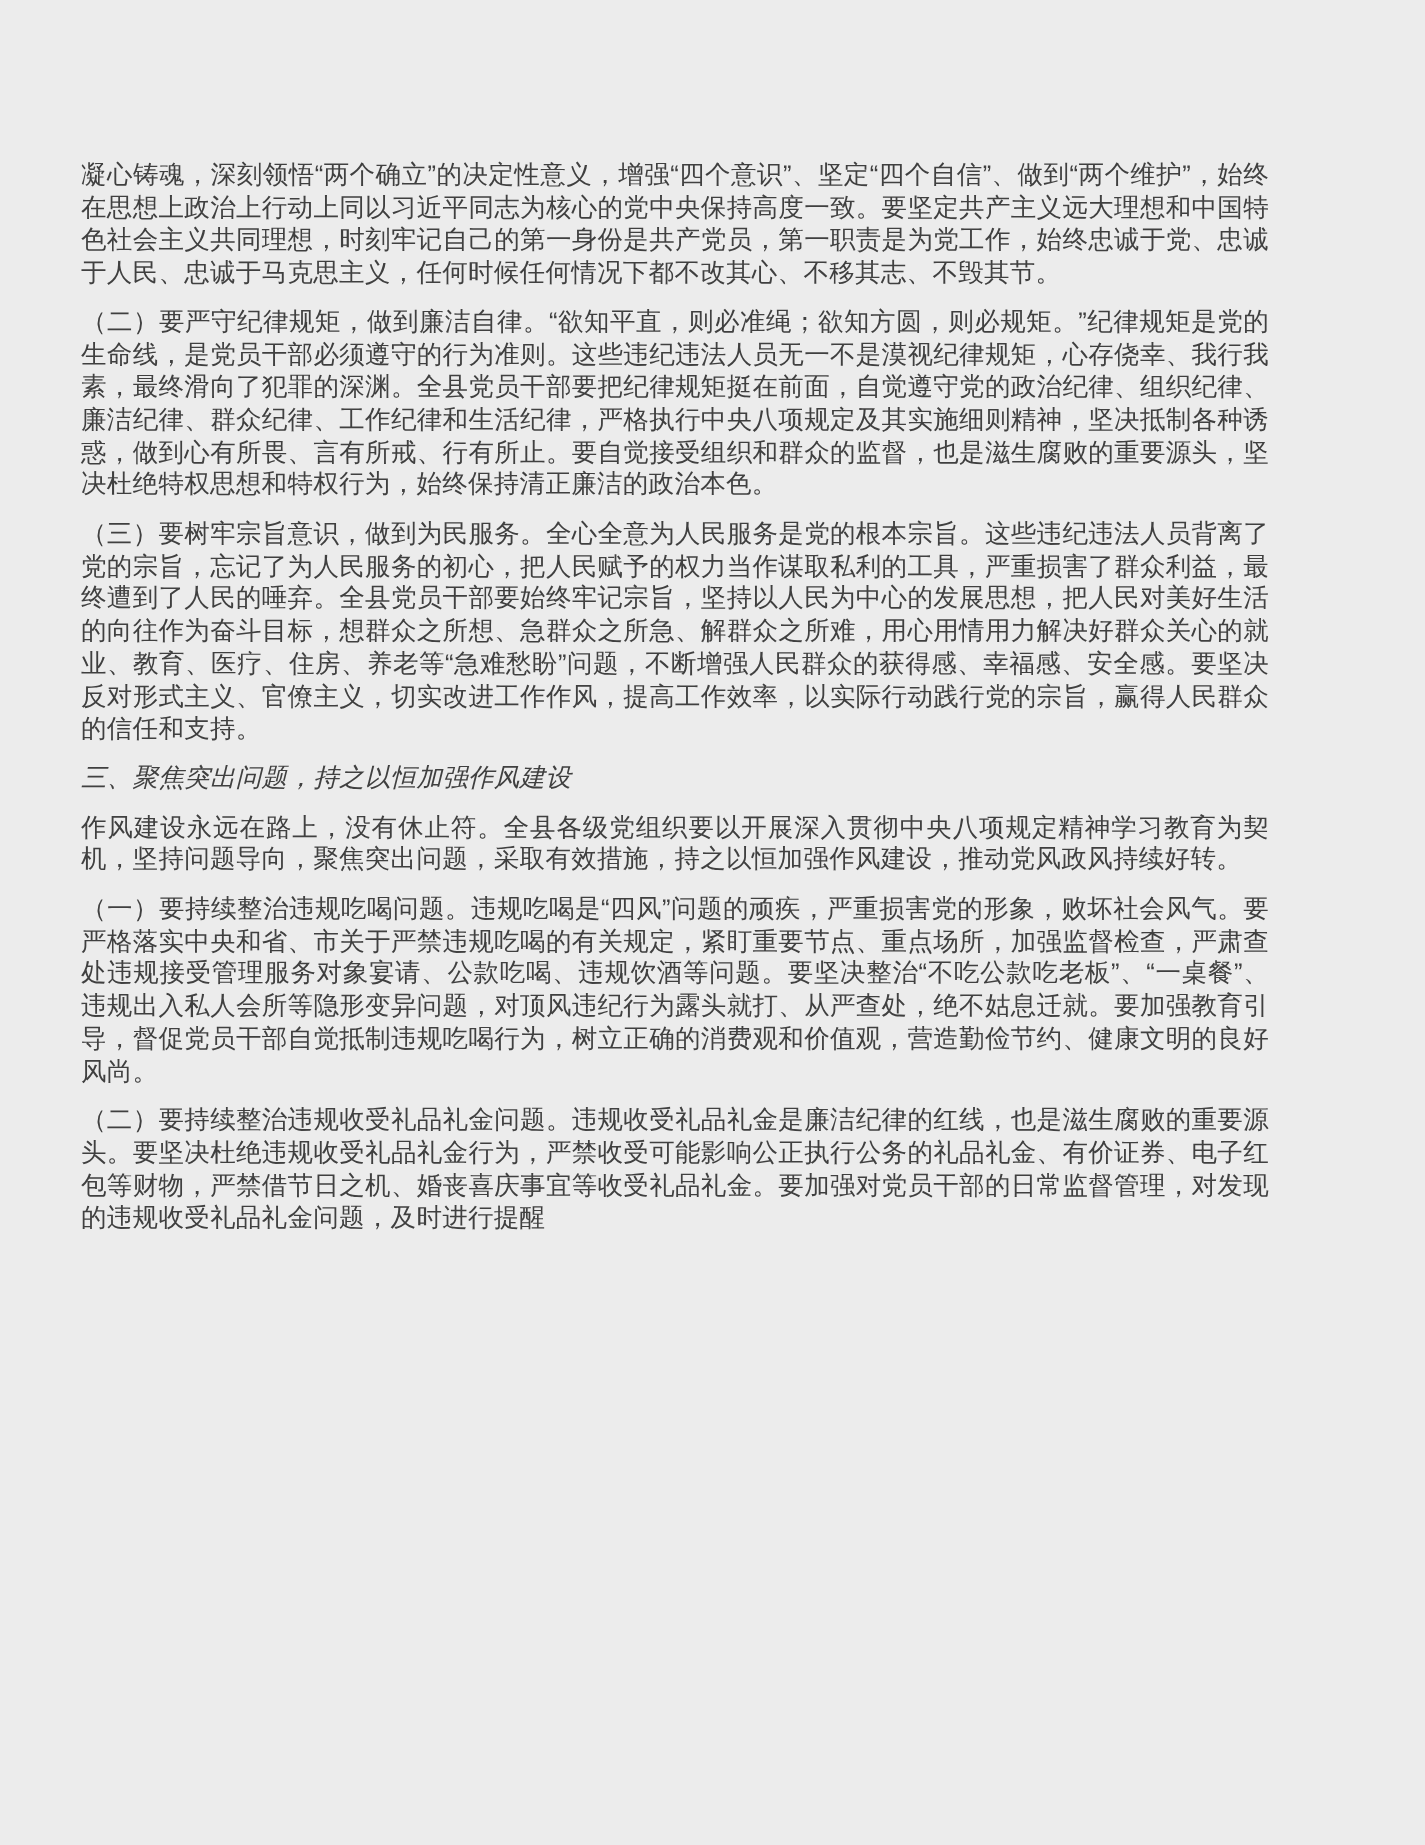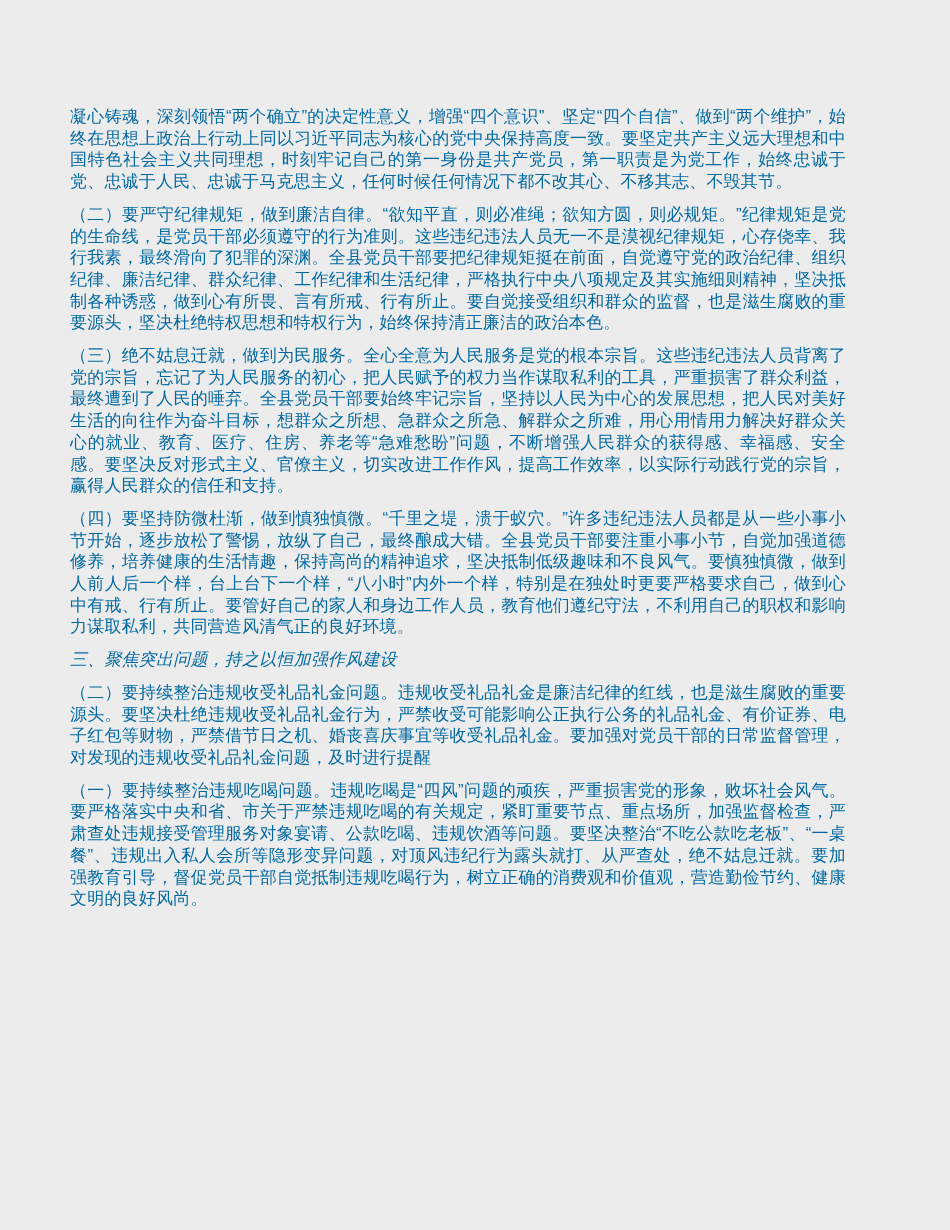--- a/index.html
+++ b/index.html
@@ -10,22 +10,22 @@
   body {
     width: 950px;
     height: 1230px;
     background: #ececec;
     font-family: "Liberation Sans", "DejaVu Sans", sans-serif;
     overflow: hidden;
   }
   .doc-page {
     width: 950px;
     height: 1230px;
-    padding: 106px 104px 40px 70px;
-    color: #0369a1;
+    padding: 106px 104px 40px 54px;
+    color: #404040;
   }
   .para {
     margin: 0 0 11px 0;
     font-size: 17px;
     line-height: 21.7px;
     text-align: justify;
     text-justify: inter-ideograph;
     letter-spacing: 0.2px;
     word-break: break-all;
   }
@@ -37,18 +37,18 @@
     letter-spacing: 0.2px;
     font-style: italic;
   }
 </style>
 </head>
 <body>
 
 <div class="doc-page">
   <p class="para">凝心铸魂，深刻领悟“两个确立”的决定性意义，增强“四个意识”、坚定“四个自信”、做到“两个维护”，始终在思想上政治上行动上同以习近平同志为核心的党中央保持高度一致。要坚定共产主义远大理想和中国特色社会主义共同理想，时刻牢记自己的第一身份是共产党员，第一职责是为党工作，始终忠诚于党、忠诚于人民、忠诚于马克思主义，任何时候任何情况下都不改其心、不移其志、不毁其节。</p>
   <p class="para">（二）要严守纪律规矩，做到廉洁自律。“欲知平直，则必准绳；欲知方圆，则必规矩。”纪律规矩是党的生命线，是党员干部必须遵守的行为准则。这些违纪违法人员无一不是漠视纪律规矩，心存侥幸、我行我素，最终滑向了犯罪的深渊。全县党员干部要把纪律规矩挺在前面，自觉遵守党的政治纪律、组织纪律、廉洁纪律、群众纪律、工作纪律和生活纪律，严格执行中央八项规定及其实施细则精神，坚决抵制各种诱惑，做到心有所畏、言有所戒、行有所止。要自觉接受组织和群众的监督，也是滋生腐败的重要源头，坚决杜绝特权思想和特权行为，始终保持清正廉洁的政治本色。</p>
-  <p class="para">（三）绝不姑息迁就，做到为民服务。全心全意为人民服务是党的根本宗旨。这些违纪违法人员背离了党的宗旨，忘记了为人民服务的初心，把人民赋予的权力当作谋取私利的工具，严重损害了群众利益，最终遭到了人民的唾弃。全县党员干部要始终牢记宗旨，坚持以人民为中心的发展思想，把人民对美好生活的向往作为奋斗目标，想群众之所想、急群众之所急、解群众之所难，用心用情用力解决好群众关心的就业、教育、医疗、住房、养老等“急难愁盼”问题，不断增强人民群众的获得感、幸福感、安全感。要坚决反对形式主义、官僚主义，切实改进工作作风，提高工作效率，以实际行动践行党的宗旨，赢得人民群众的信任和支持。</p>
-  <p class="para">（四）要坚持防微杜渐，做到慎独慎微。“千里之堤，溃于蚁穴。”许多违纪违法人员都是从一些小事小节开始，逐步放松了警惕，放纵了自己，最终酿成大错。全县党员干部要注重小事小节，自觉加强道德修养，培养健康的生活情趣，保持高尚的精神追求，坚决抵制低级趣味和不良风气。要慎独慎微，做到人前人后一个样，台上台下一个样，“八小时”内外一个样，特别是在独处时更要严格要求自己，做到心中有戒、行有所止。要管好自己的家人和身边工作人员，教育他们遵纪守法，不利用自己的职权和影响力谋取私利，共同营造风清气正的良好环境。</p>
+  <p class="para">（三）要树牢宗旨意识，做到为民服务。全心全意为人民服务是党的根本宗旨。这些违纪违法人员背离了党的宗旨，忘记了为人民服务的初心，把人民赋予的权力当作谋取私利的工具，严重损害了群众利益，最终遭到了人民的唾弃。全县党员干部要始终牢记宗旨，坚持以人民为中心的发展思想，把人民对美好生活的向往作为奋斗目标，想群众之所想、急群众之所急、解群众之所难，用心用情用力解决好群众关心的就业、教育、医疗、住房、养老等“急难愁盼”问题，不断增强人民群众的获得感、幸福感、安全感。要坚决反对形式主义、官僚主义，切实改进工作作风，提高工作效率，以实际行动践行党的宗旨，赢得人民群众的信任和支持。</p>
   <p class="heading">三、聚焦突出问题，持之以恒加强作风建设</p>
+  <p class="para">作风建设永远在路上，没有休止符。全县各级党组织要以开展深入贯彻中央八项规定精神学习教育为契机，坚持问题导向，聚焦突出问题，采取有效措施，持之以恒加强作风建设，推动党风政风持续好转。</p>
+  <p class="para">（一）要持续整治违规吃喝问题。违规吃喝是“四风”问题的顽疾，严重损害党的形象，败坏社会风气。要严格落实中央和省、市关于严禁违规吃喝的有关规定，紧盯重要节点、重点场所，加强监督检查，严肃查处违规接受管理服务对象宴请、公款吃喝、违规饮酒等问题。要坚决整治“不吃公款吃老板”、“一桌餐”、违规出入私人会所等隐形变异问题，对顶风违纪行为露头就打、从严查处，绝不姑息迁就。要加强教育引导，督促党员干部自觉抵制违规吃喝行为，树立正确的消费观和价值观，营造勤俭节约、健康文明的良好风尚。</p>
   <p class="para">（二）要持续整治违规收受礼品礼金问题。违规收受礼品礼金是廉洁纪律的红线，也是滋生腐败的重要源头。要坚决杜绝违规收受礼品礼金行为，严禁收受可能影响公正执行公务的礼品礼金、有价证券、电子红包等财物，严禁借节日之机、婚丧喜庆事宜等收受礼品礼金。要加强对党员干部的日常监督管理，对发现的违规收受礼品礼金问题，及时进行提醒</p>
-  <p class="para">（一）要持续整治违规吃喝问题。违规吃喝是“四风”问题的顽疾，严重损害党的形象，败坏社会风气。要严格落实中央和省、市关于严禁违规吃喝的有关规定，紧盯重要节点、重点场所，加强监督检查，严肃查处违规接受管理服务对象宴请、公款吃喝、违规饮酒等问题。要坚决整治“不吃公款吃老板”、“一桌餐”、违规出入私人会所等隐形变异问题，对顶风违纪行为露头就打、从严查处，绝不姑息迁就。要加强教育引导，督促党员干部自觉抵制违规吃喝行为，树立正确的消费观和价值观，营造勤俭节约、健康文明的良好风尚。</p>
 </div>
 
 </body></html>

